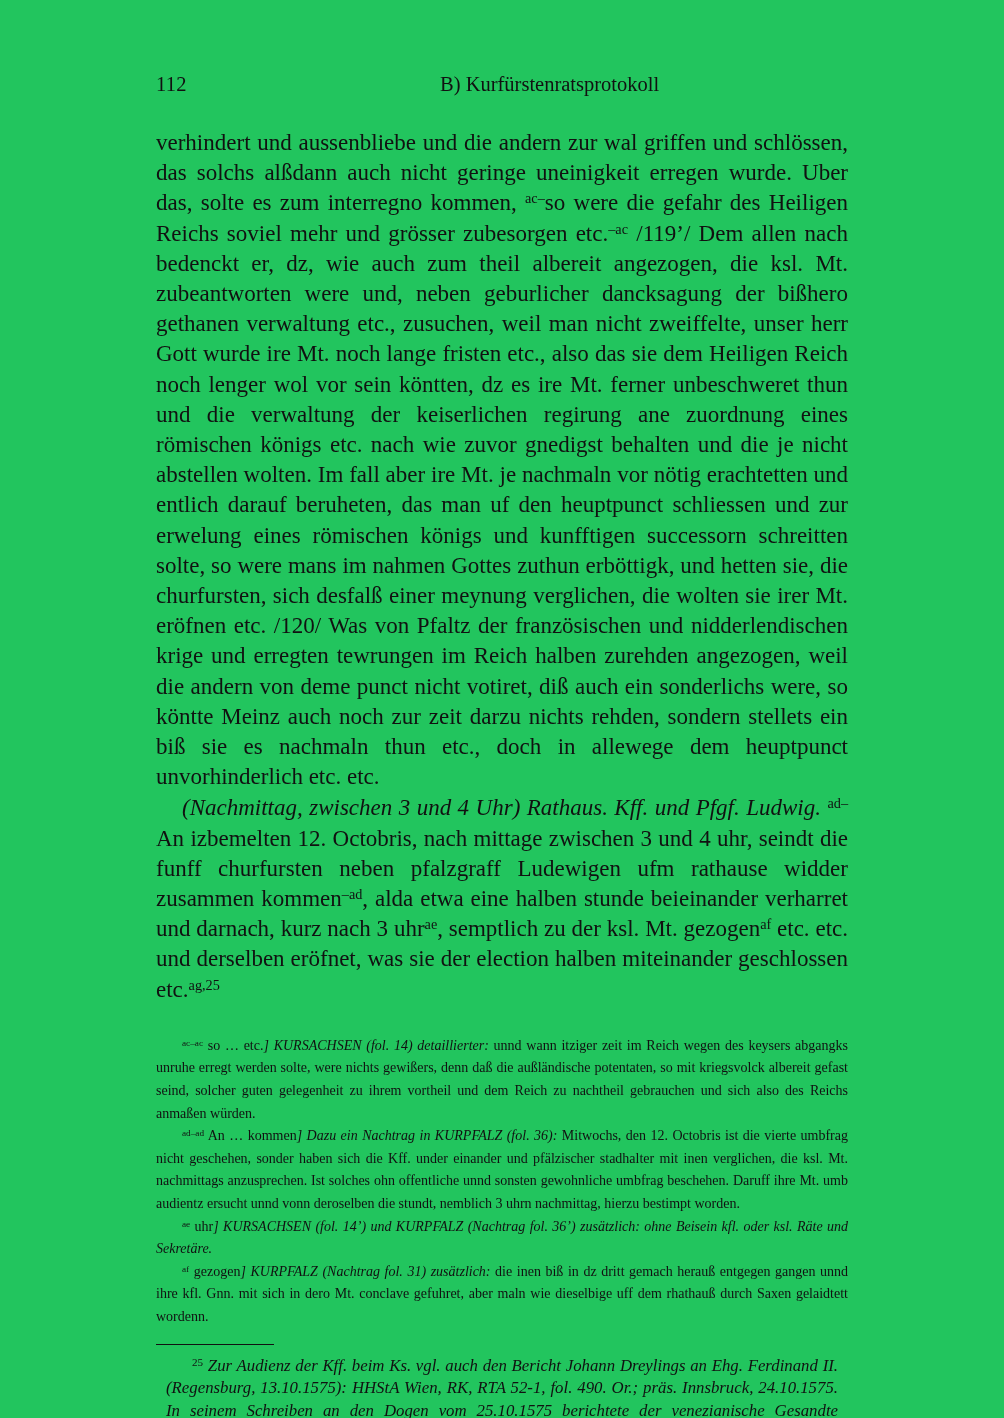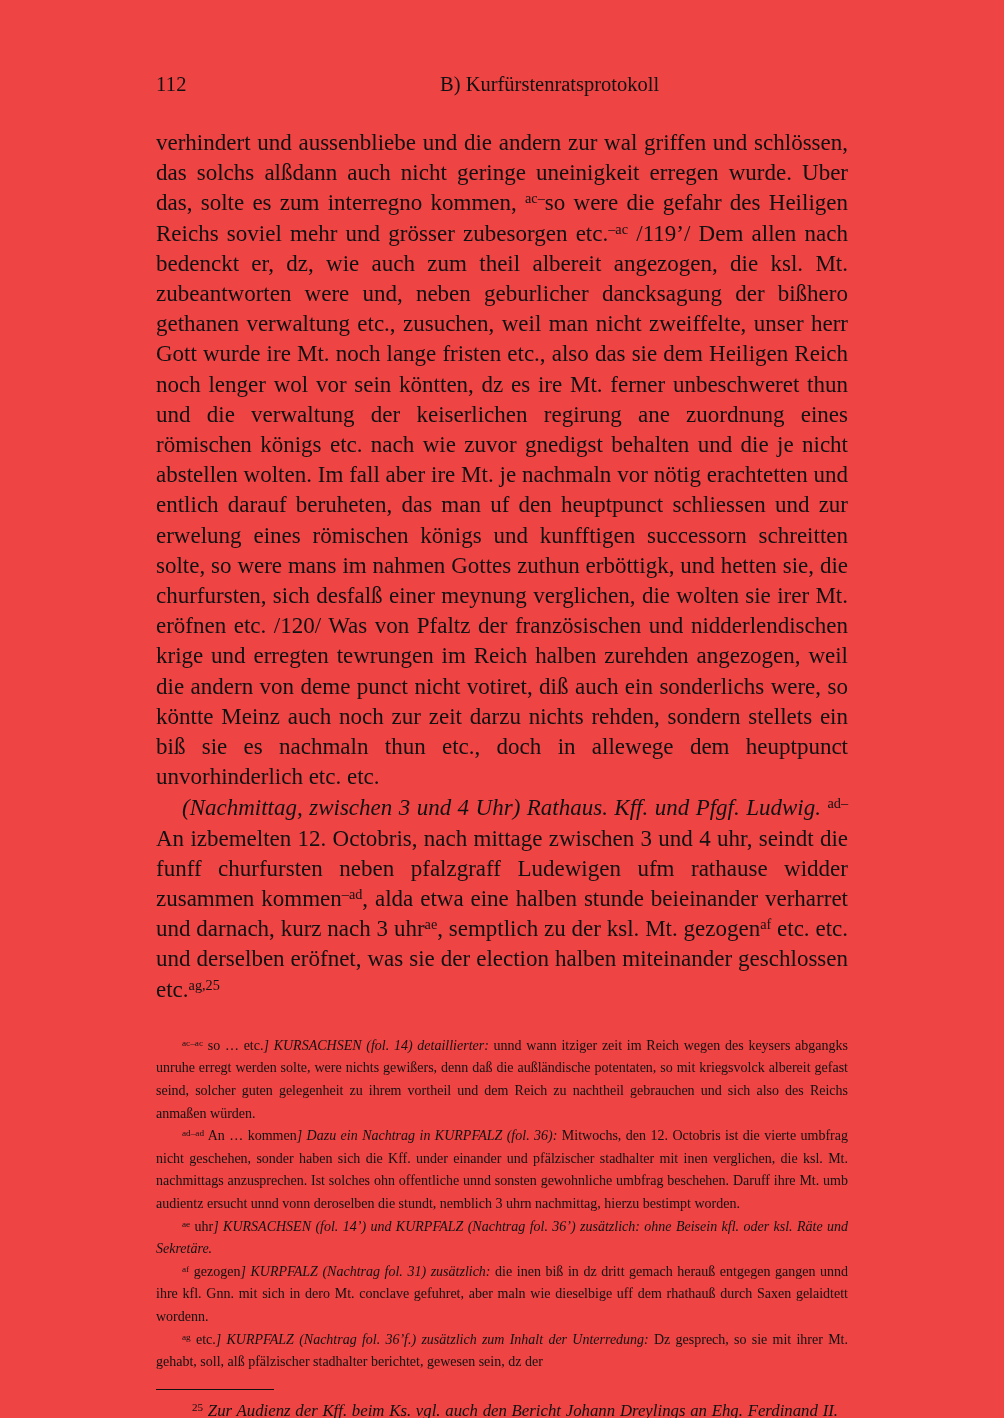--- a/index.html
+++ b/index.html
@@ -13,21 +13,21 @@
     font-family: "Liberation Serif", "DejaVu Serif", serif;
     color: #111111;
     position: relative;
     overflow: hidden;
   }
   .page {
     position: absolute;
     left: 0; top: 0;
     width: 1004px;
     height: 1418px;
-    background: #ef4444;
+    background: #22c55e;
   }
   .content {
     position: absolute;
     left: 156px;
     top: 74px;
     width: 692px;
   }
 
   
   .runhead {
@@ -135,21 +135,20 @@
     <div class="apparatus">
 
       <p class="app-note"><sup>ac–ac</sup><span> so … etc.</span><span class="ital">] KURSACHSEN (fol. 14) detaillierter:</span><span> unnd wann itziger zeit im Reich wegen des keysers abgangks unruhe erregt werden solte, were nichts gewißers, denn daß die außländische potentaten, so mit kriegsvolck albereit gefast seind, solcher guten gelegenheit zu ihrem vortheil und dem Reich zu nachtheil gebrauchen und sich also des Reichs anmaßen würden.</span></p>
 
       <p class="app-note"><sup>ad–ad</sup><span> An … kommen</span><span class="ital">] Dazu ein Nachtrag in KURPFALZ (fol. 36):</span><span> Mitwochs, den 12. Octobris ist die vierte umbfrag nicht geschehen, sonder haben sich die Kff. under einander und pfälzischer stadhalter mit inen verglichen, die ksl. Mt. nachmittags anzusprechen. Ist solches ohn offentliche unnd sonsten gewohnliche umbfrag beschehen. Daruff ihre Mt. umb audientz ersucht unnd vonn deroselben die stundt, nemblich 3 uhrn nachmittag, hierzu bestimpt worden.</span></p>
 
       <p class="app-note"><sup>ae</sup><span> uhr</span><span class="ital">] KURSACHSEN (fol. 14’) und KURPFALZ (Nachtrag fol. 36’) zusätzlich: ohne Beisein kfl. oder ksl. Räte und Sekretäre.</span><span></span></p>
 
       <p class="app-note"><sup>af</sup><span> gezogen</span><span class="ital">] KURPFALZ (Nachtrag fol. 31) zusätzlich:</span><span> die inen biß in dz dritt gemach herauß entgegen gangen unnd ihre kfl. Gnn. mit sich in dero Mt. conclave gefuhret, aber maln wie dieselbige uff dem rhathauß durch Saxen gelaidtett wordenn.</span></p>
 
-      <p class="app-note"><sup>ag</sup><span> etc.</span><span class="ital">] KURPFALZ (Nachtrag fol. 36’f.) zusätzlich zum Inhalt der Unterredung:</span><span> Dz gesprech, so sie mit ihrer Mt. gehabt, soll, alß pfälzischer stadhalter berichtet, gewesen sein, dz der</span></p>
 
     </div>
 
     <hr class="fn-rule">
 
     <div class="footnotes">
       <p class="fn-note"><sup>25</sup><span> Zur Audienz der Kff. beim Ks. vgl. auch den Bericht Johann Dreylings an Ehg. Ferdinand II. (Regensburg, 13.10.1575): HHStA Wien, RK, RTA 52-1, fol. 490. Or.; präs. Innsbruck, 24.10.1575. In seinem Schreiben an den Dogen vom 25.10.1575 berichtete der venezianische Gesandte Vincenzo</span></p>
     </div>
 
   </div>

